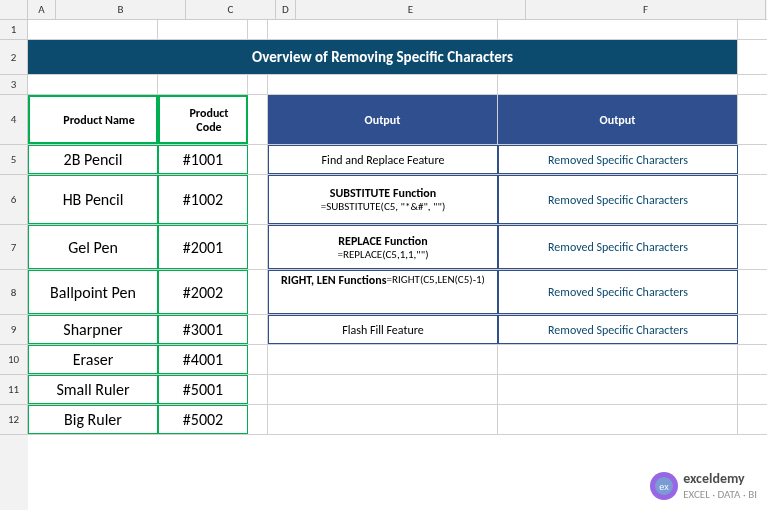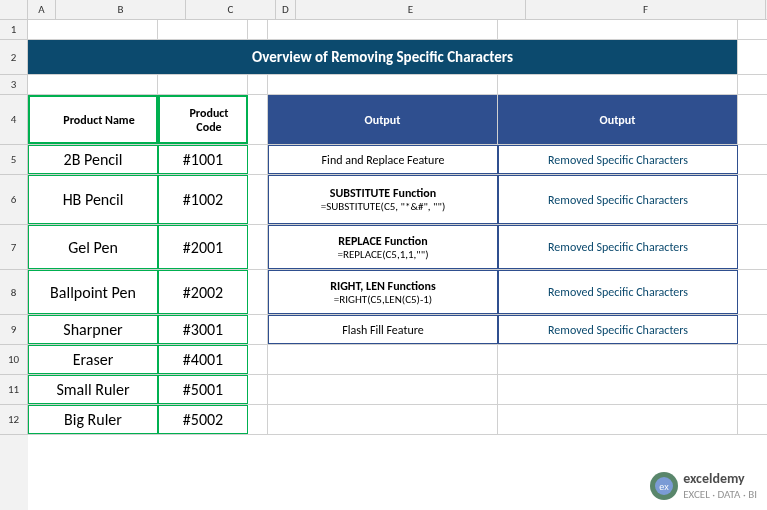--- a/index.html
+++ b/index.html
@@ -159,21 +159,21 @@
       bottom: 8px;
       right: 10px;
       display: flex;
       align-items: center;
       gap: 5px;
       opacity: 0.7;
     }
     .watermark-logo {
       width: 28px;
       height: 28px;
-      background: #14532d;
+      background: #6d28d9;
       border-radius: 50%;
       display: flex;
       align-items: center;
       justify-content: center;
       color: white;
       font-size: 10px;
       font-weight: normal;
     }
     .watermark-text {
       font-size: 11px;
@@ -286,21 +286,21 @@
           <span style="font-weight:bold;">REPLACE Function</span>
           <span style="font-size:11px;">=REPLACE(C5,1,1,"")</span>
         </div>
         <div class="cell col-F method-data output-text">Removed Specific Characters</div>
       </div>
 
       <div class="sheet-row row-h45">
         <div class="cell col-B prod-data">Ballpoint Pen</div>
         <div class="cell col-C prod-data">#2002</div>
         <div class="cell col-D cell-empty"></div>
-        <div class="cell col-E method-data" style="flex-direction:column;justify-content:center;align-items:center;">
+        <div class="cell col-E method-data" style="flex-direction:row;justify-content:center;align-items:flex-start;">
           <span style="font-weight:bold;">RIGHT, LEN Functions</span>
           <span style="font-size:11px;">=RIGHT(C5,LEN(C5)-1)</span>
         </div>
         <div class="cell col-F method-data output-text">Removed Specific Characters</div>
       </div>
 
       <div class="sheet-row row-h30">
         <div class="cell col-B prod-data">Sharpner</div>
         <div class="cell col-C prod-data">#3001</div>
         <div class="cell col-D cell-empty"></div>

